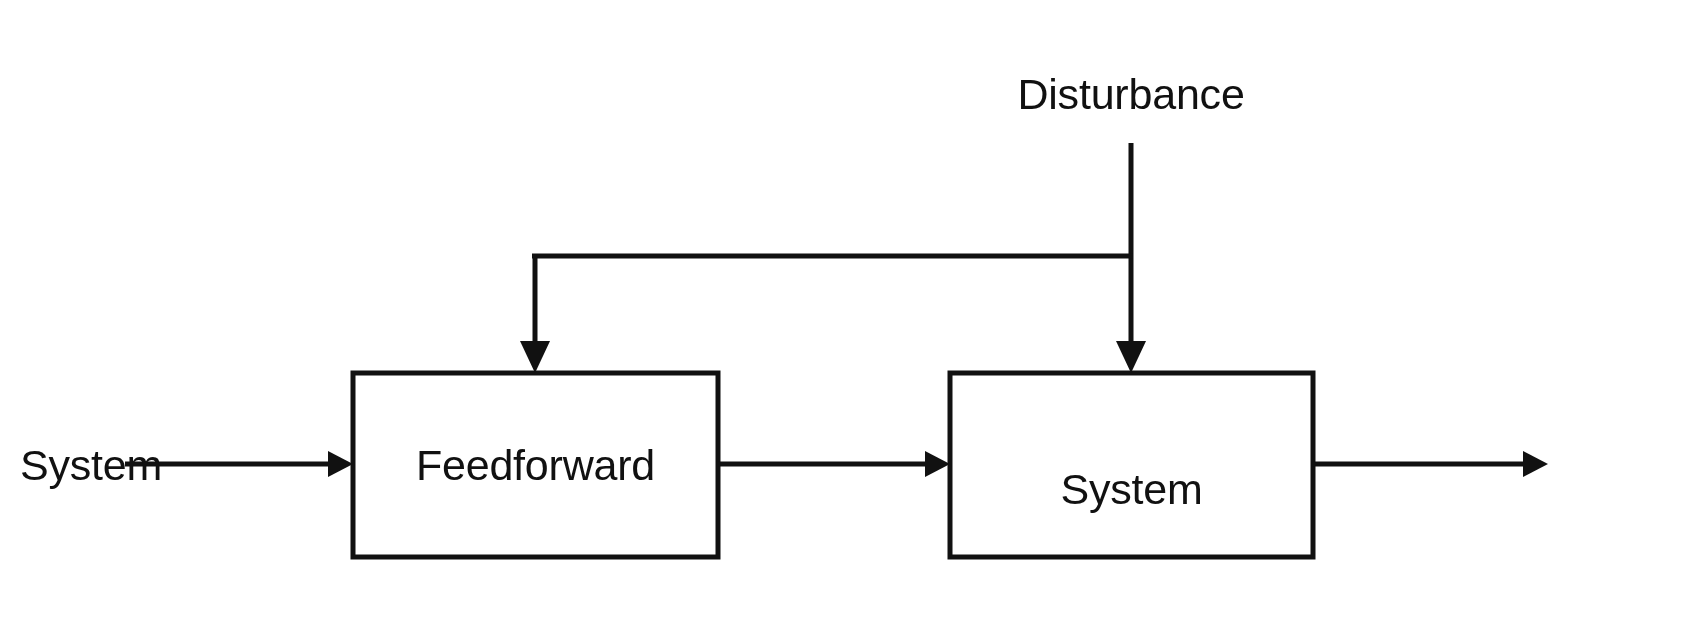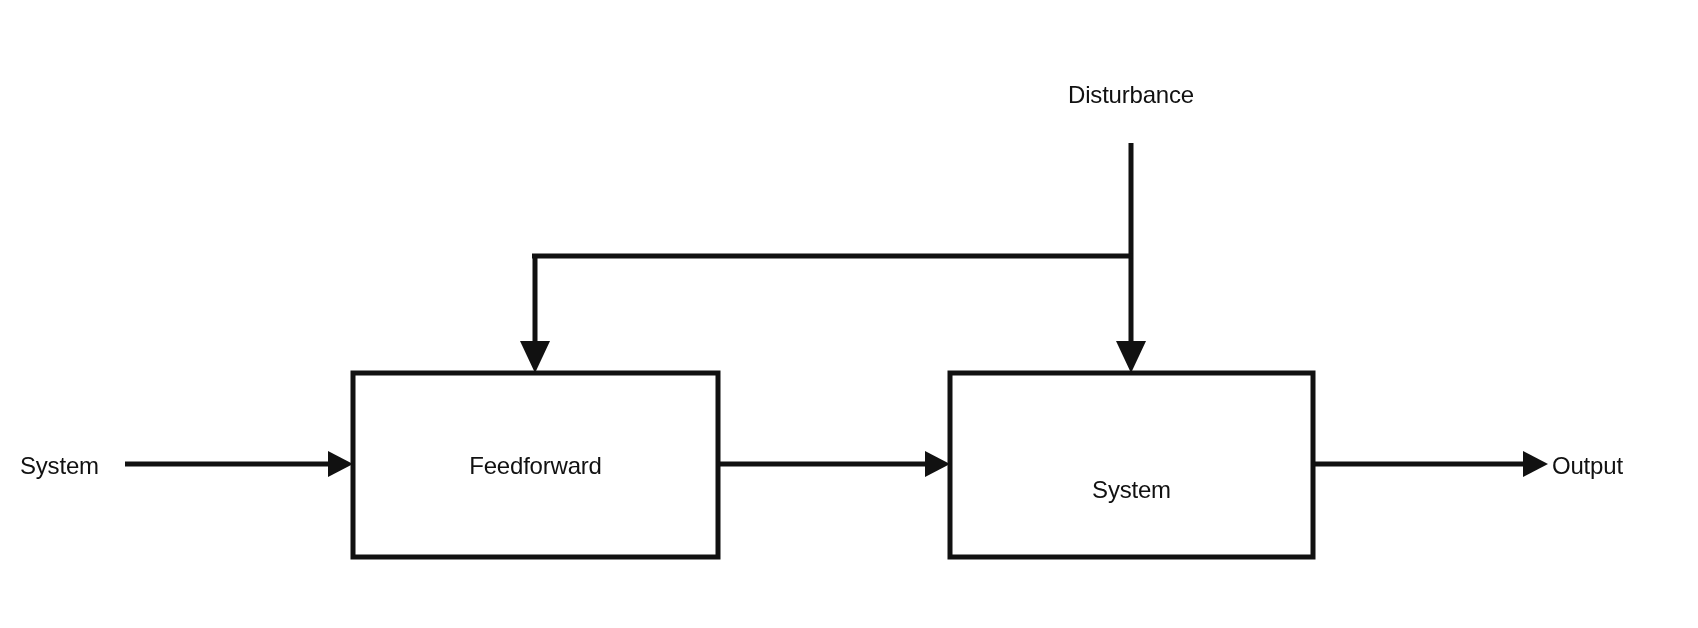--- a/index.html
+++ b/index.html
@@ -39,21 +39,21 @@
     stroke-linecap: butt;
   }
   .arrow-head {
     fill: #111111;
     stroke: none;
   }
   .diagram-label {
     position: absolute;
     color: #111111;
     font-family: "Liberation Sans", sans-serif;
-    font-size: 24px;
+    font-size: 43px;
     line-height: 45px;
     white-space: pre;
     letter-spacing: -0.2px;
   }
   .block-label {
     text-align: center;
     width: 100%;
   }
   
   #ffc-label-wrap {
@@ -122,21 +122,20 @@
 
     <line class="conn-line" x1="535" y1="254" x2="535" y2="360"></line>
     <polygon class="arrow-head" points="535,373 520,341 550,341"></polygon>
 
   </svg>
 
   <div class="diagram-label" id="disturbance-label">Disturbance</div>
 
   <div class="diagram-label" id="input-label">System</div>
 
-  <div class="diagram-label" id="output-label">Output</div>
 
   <div id="ffc-label-wrap">
     <div class="diagram-label block-label" style="position:relative;left:0;top:0;">Feedforward</div>
   </div>
 
   <div id="sys-label-wrap">
     <div class="diagram-label block-label" style="position:relative;left:0;top:0;margin-top:48px;">System</div>
   </div>
 
 </div>

